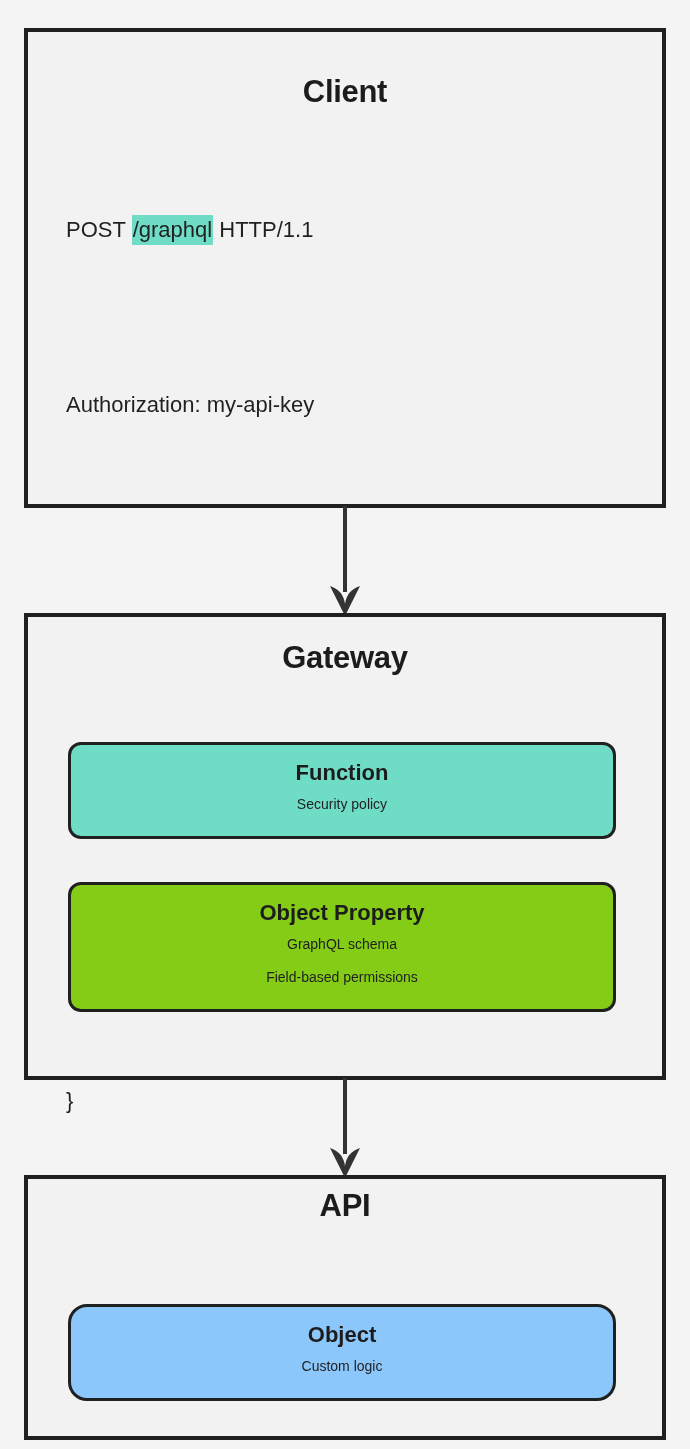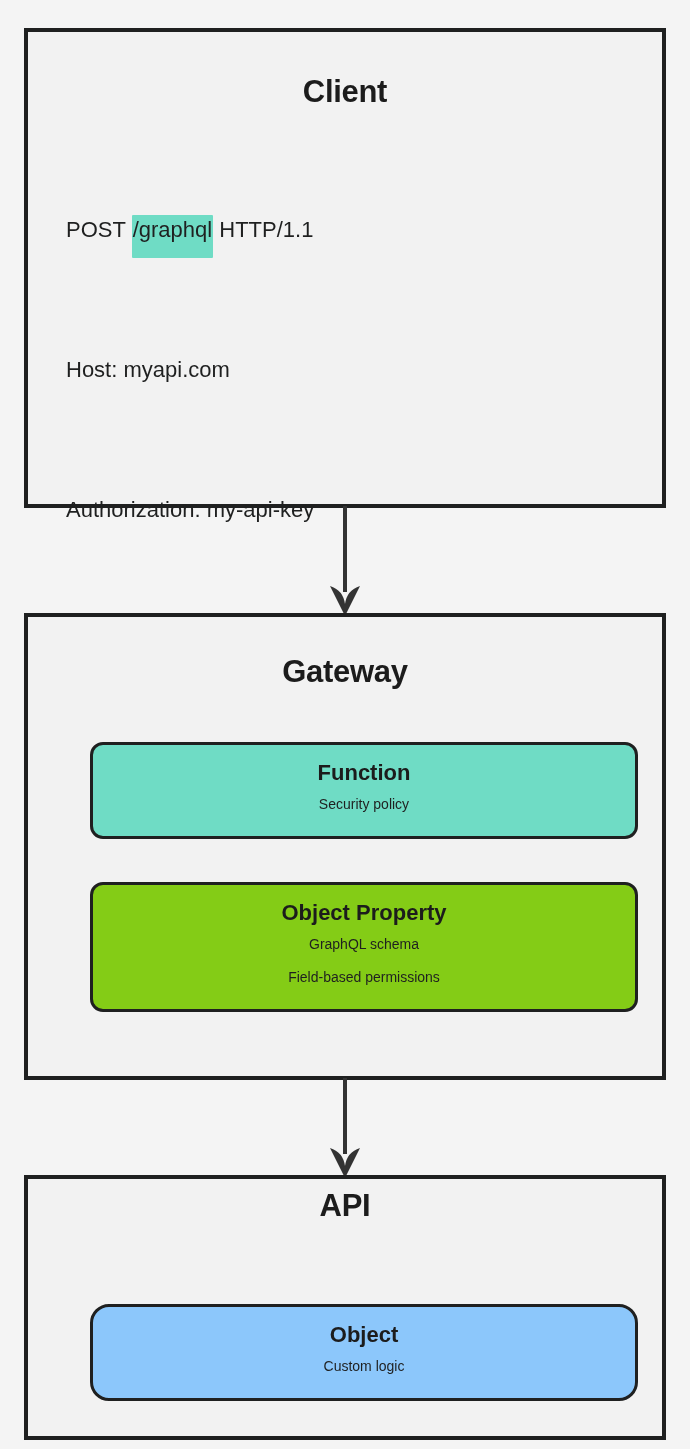--- a/index.html
+++ b/index.html
@@ -37,48 +37,48 @@
   .node-title {
     text-align: center;
     font-size: 31px;
     font-weight: bold;
     letter-spacing: -0.3px;
     color: #1c1c1c;
     margin: 0;
     line-height: 1.1;
   }
   #node-client  .node-title { padding-top: 43px; }
-  #node-gateway .node-title { padding-top: 38px; }
+  #node-gateway .node-title { padding-top: 24px; }
   #node-api     .node-title { padding-top: 10px; }
 
   
   .client-body {
     margin: 0;
     padding: 33px 0 0 38px;
     font-size: 22px;
     line-height: 35px;
     color: #1f2020;
     white-space: pre;
     font-family: "Liberation Sans", sans-serif;
   }
   .client-body .ln { display: block; height: 35px; }
   .client-body .blank { display: block; height: 31px; }
 
   .hl {
-    padding: 2px 1px 16px 1px;
+    padding: 2px 1px 3px 1px;
     border-radius: 1px;
   }
   .hl-green { background: #6fdcc5; }
   .hl-pink  { background: #f9cdcd; }
   .hl-blue  { background: #8cc7fb; }
 
   
   .card {
     position: absolute;
-    left: 62px;              
+    left: 40px;              
     width: 548px;
     box-sizing: border-box;
     border: 3px solid #1f2020;
     border-radius: 13px;
     text-align: center;
     padding: 13px 10px 15px 10px;
   }
   .card-green { background: #6fdcc5; }
   .card-pink  { background: #84cc16; }
   .card-blue  { background: #8cc7fb; }
@@ -115,21 +115,20 @@
 <body>
 
 <div class="canvas">
 
   <div class="node" id="node-client">
     <div class="node-title">Client</div>
 
     <div class="client-body">
       <span class="ln"><span>POST </span><span class="hl hl-green">/graphql</span><span> HTTP/1.1</span></span>
 
-      <span class="ln">Host: myapi.com</span>
 
       <span class="ln">Authorization: my-api-key</span>
 
       <span class="blank"></span>
 
       <span class="ln">{</span>
 
       <span class="ln"><span>  "query": "query {</span><span class="hl hl-pink">profile(</span><span class="hl hl-blue">id: 1</span><span>) { </span><span class="hl hl-pink">name </span><span>} }",</span></span>
 
       <span class="ln">  "variables": {}</span>

